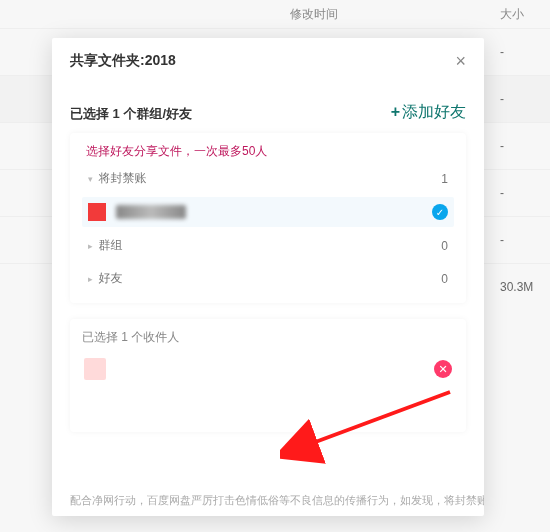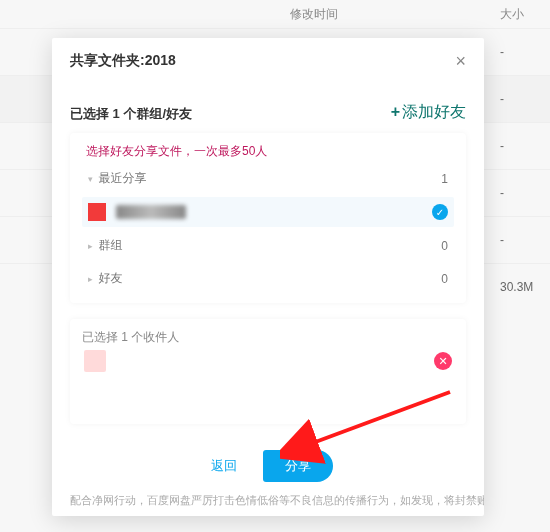--- a/index.html
+++ b/index.html
@@ -109,21 +109,21 @@
   }
   .count-num { color:#777; }
   .recipients {
     margin: 16px 18px 0 18px;
     background:#fff;
     border-radius:4px;
     box-shadow: 0 0 6px rgba(0,0,0,0.05);
     padding: 10px 12px 50px 12px;
     position:relative;
   }
-  .recipient-title { color:#888; font-size:12px; margin-bottom:2px; }
+  .recipient-title { color:#888; font-size:12px; margin-bottom:10px; }
   .recipient-item {
     display:flex; align-items:center; justify-content:space-between;
     padding: 2px 2px;
   }
   .recipient-av {
     width:22px; height:22px;
     background: #ffb6b6;
     opacity:0.5;
     border-radius:2px;
   }
@@ -216,21 +216,21 @@
       <span class="plus">+</span><span>添加好友</span>
     </span>
   </div>
 
   <div class="card">
     <div class="hint">选择好友分享文件，一次最多50人</div>
 
     <div class="list-row">
       <span class="label">
           <span class="tri">▾</span>
-          <span>最近分享</span>
+          <span>将封禁账</span>
         </span>
       <span class="count-num">1</span>
     </div>
 
     <div class="list-row selected">
       <span class="label">
         <span class="avatar-sq"></span>
         <span class="blurred"></span>
       </span>
       <span class="check">✓</span>
@@ -254,24 +254,20 @@
   </div>
 
   <div class="recipients">
     <div class="recipient-title">已选择 1 个收件人</div>
     <div class="recipient-item">
       <span class="recipient-av"></span>
       <span class="remove-btn">✕</span>
     </div>
   </div>
 
-  <div class="actions">
-    <span class="btn-back">返回</span>
-    <span class="btn-share">分享</span>
-  </div>
 
   <div class="footer-note">配合净网行动，百度网盘严厉打击色情低俗等不良信息的传播行为，如发现，将封禁账…</div>
 </div>
 
 <svg class="arrow-svg" viewBox="0 0 180 80">
   <defs>
     <marker id="ah" markerWidth="12" markerHeight="12" refX="2" refY="6" orient="auto">
       <path d="M0,0 L12,6 L0,12 z" fill="#ff1a1a"></path>
     </marker>
   </defs>

